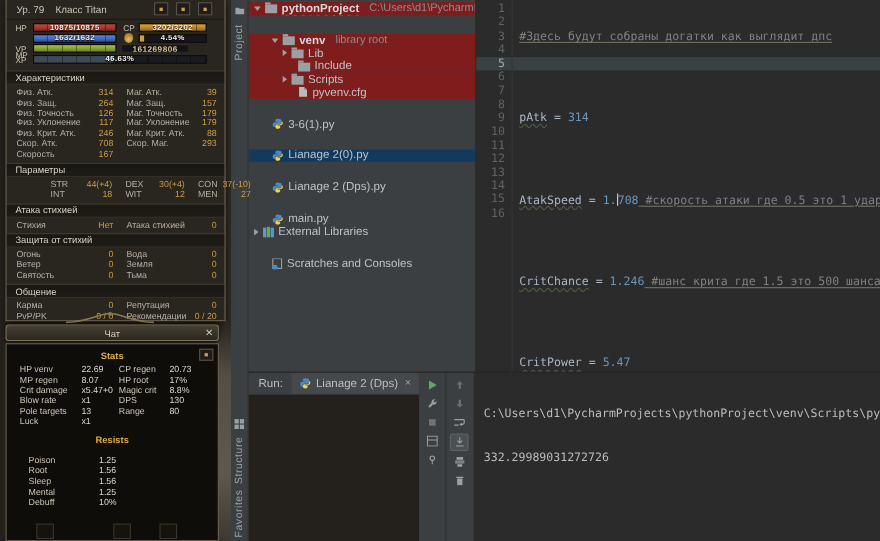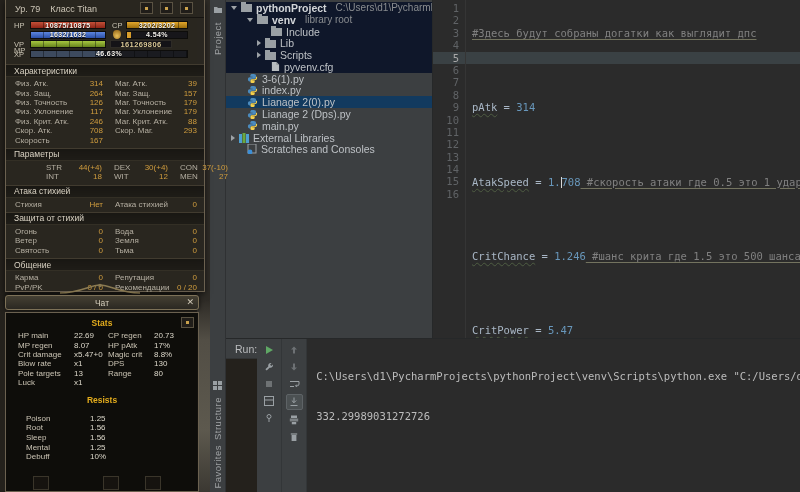--- a/index.html
+++ b/index.html
@@ -9,22 +9,22 @@
   #ide{position:absolute;left:210px;top:0;width:590px;height:492px;display:flex;}
   #stripe{width:15px;background:#3c3f41;border-right:1px solid #2f3133;display:flex;flex-direction:column;justify-content:space-between;align-items:center;padding:3px 0;overflow:hidden;}
   .vtext{writing-mode:vertical-rl;transform:rotate(180deg);font-size:9.5px;color:#9fa2a4;letter-spacing:.5px;}
   .stripe-group{display:flex;flex-direction:column;align-items:center;gap:5px;}
   #ide-right{flex:1;display:flex;flex-direction:column;min-width:0;}
   #top-split{height:338px;display:flex;min-height:0;}
 
   
   #tree{width:206px;background:#3c3f41;border-right:1px solid #262829;padding-top:2px;font-size:10.5px;color:#bdc1c5;overflow:hidden;}
   .trow{height:11.8px;display:flex;align-items:center;gap:4px;white-space:nowrap;overflow:hidden;}
-  .ind0{padding-left:5px;}.ind1{padding-left:21px;}.ind2{padding-left:31px;}.ind3{padding-left:45px;}
-  .sc-lib{background:#0f172a;}
+  .ind0{padding-left:5px;}.ind1{padding-left:21px;margin-top:17px;}.ind2{padding-left:31px;}.ind3{padding-left:45px;}
+  .sc-lib{background:#7f1d1d;}
   .sel{background:#123a5f;}
   .b{font-weight:bold;color:#d3d6d9;}
   .extra{color:#8a8d90;font-size:10px;margin-left:5px;}
   .chev{width:0;height:0;border-left:4px solid #9da2a6;border-top:3.5px solid transparent;border-bottom:3.5px solid transparent;flex:none;}
   .chev.open{border-left:3.5px solid transparent;border-right:3.5px solid transparent;border-top:4px solid #9da2a6;border-bottom:none;}
   .fold{width:11px;height:8px;background:#9aa0a4;position:relative;flex:none;margin-top:1px;}
   .fold::before{content:"";position:absolute;left:0;top:-2px;width:5px;height:2px;background:#9aa0a4;}
   .ficon{flex:none;display:flex;align-items:center;}
   .u-red{text-decoration:underline wavy #cf5b56 1px;text-underline-offset:2px;}
 
@@ -136,29 +136,29 @@
             <span class="fold"></span>
             <span class="b u-red">pythonProject</span>
             <span class="extra">C:\Users\d1\PycharmProjects\pythonProj</span>
           </div>
           <div class="trow ind1 sc-lib">
             <span class="chev open"></span>
             <span class="fold"></span>
             <span class="b">venv</span>
             <span class="extra">library root</span>
           </div>
-          <div class="trow ind3 sc-lib">
-            <span class="fold"></span>
-            <span>Include</span>
-          </div>
           <div class="trow ind2 sc-lib">
             <span class="chev"></span>
             <span class="fold"></span>
             <span>Lib</span>
           </div>
+          <div class="trow ind3 sc-lib">
+            <span class="fold"></span>
+            <span>Include</span>
+          </div>
           <div class="trow ind2 sc-lib">
             <span class="chev"></span>
             <span class="fold"></span>
             <span>Scripts</span>
           </div>
           <div class="trow ind3 sc-lib">
             <span class="ficon">
                 <svg width="9" height="11" viewBox="0 0 10 12">
                   <path d="M1 1h5l3 3v7H1z" fill="#b7bcbf"></path>
                   <path d="M6 1l3 3H6z" fill="#8a8f92"></path>
@@ -167,29 +167,20 @@
             <span>pyvenv.cfg</span>
           </div>
           <div class="trow ind1">
             <span class="ficon">
                 <svg width="11" height="11" viewBox="0 0 12 12">
                   <path d="M6 1c-1.7 0-2.4.7-2.4 1.8V4h2.5v.5H2.9C1.8 4.5 1 5.3 1 6.9c0 1.5.7 2.4 1.8 2.4h1V7.9c0-1 .9-1.7 2-1.7h2.4c.9 0 1.6-.7 1.6-1.6V2.8C9.8 1.7 8.6 1 6 1z" fill="#4b8bbe"></path>
                   <path d="M6 11c1.7 0 2.4-.7 2.4-1.8V8H5.9v-.5h3.2c1.1 0 1.9-.8 1.9-2.4 0-.4-.1-.8-.2-1.1h-1v1.1c0 1-.9 1.7-2 1.7H5.4c-.9 0-1.6.7-1.6 1.6v1.8C3.8 10.3 4.6 11 6 11z" fill="#f6d14c"></path>
                 </svg>
               </span>
             <span>3-6(1).py</span>
-          </div>
-          <div class="trow ind1">
-            <span class="ficon">
-                <svg width="11" height="11" viewBox="0 0 12 12">
-                  <path d="M6 1c-1.7 0-2.4.7-2.4 1.8V4h2.5v.5H2.9C1.8 4.5 1 5.3 1 6.9c0 1.5.7 2.4 1.8 2.4h1V7.9c0-1 .9-1.7 2-1.7h2.4c.9 0 1.6-.7 1.6-1.6V2.8C9.8 1.7 8.6 1 6 1z" fill="#4b8bbe"></path>
-                  <path d="M6 11c1.7 0 2.4-.7 2.4-1.8V8H5.9v-.5h3.2c1.1 0 1.9-.8 1.9-2.4 0-.4-.1-.8-.2-1.1h-1v1.1c0 1-.9 1.7-2 1.7H5.4c-.9 0-1.6.7-1.6 1.6v1.8C3.8 10.3 4.6 11 6 11z" fill="#f6d14c"></path>
-                </svg>
-              </span>
-            <span>index.py</span>
           </div>
           <div class="trow ind1 sel">
             <span class="ficon">
                 <svg width="11" height="11" viewBox="0 0 12 12">
                   <path d="M6 1c-1.7 0-2.4.7-2.4 1.8V4h2.5v.5H2.9C1.8 4.5 1 5.3 1 6.9c0 1.5.7 2.4 1.8 2.4h1V7.9c0-1 .9-1.7 2-1.7h2.4c.9 0 1.6-.7 1.6-1.6V2.8C9.8 1.7 8.6 1 6 1z" fill="#4b8bbe"></path>
                   <path d="M6 11c1.7 0 2.4-.7 2.4-1.8V8H5.9v-.5h3.2c1.1 0 1.9-.8 1.9-2.4 0-.4-.1-.8-.2-1.1h-1v1.1c0 1-.9 1.7-2 1.7H5.4c-.9 0-1.6.7-1.6 1.6v1.8C3.8 10.3 4.6 11 6 11z" fill="#f6d14c"></path>
                 </svg>
               </span>
             <span class="u-red">Lianage 2(0).py</span>
           </div>
@@ -267,20 +258,30 @@
             
             
             
           </div>
         </div>
       </div>
 
       <div id="run">
         <div id="run-header">
           <span>Run:</span>
+          <div id="run-tab">
+            <span class="ficon">
+                <svg width="11" height="11" viewBox="0 0 12 12">
+                  <path d="M6 1c-1.7 0-2.4.7-2.4 1.8V4h2.5v.5H2.9C1.8 4.5 1 5.3 1 6.9c0 1.5.7 2.4 1.8 2.4h1V7.9c0-1 .9-1.7 2-1.7h2.4c.9 0 1.6-.7 1.6-1.6V2.8C9.8 1.7 8.6 1 6 1z" fill="#4b8bbe"></path>
+                  <path d="M6 11c1.7 0 2.4-.7 2.4-1.8V8H5.9v-.5h3.2c1.1 0 1.9-.8 1.9-2.4 0-.4-.1-.8-.2-1.1h-1v1.1c0 1-.9 1.7-2 1.7H5.4c-.9 0-1.6.7-1.6 1.6v1.8C3.8 10.3 4.6 11 6 11z" fill="#f6d14c"></path>
+                </svg>
+              </span>
+            <span>Lianage 2 (Dps)</span>
+            <span class="x">×</span>
+          </div>
         </div>
         <div id="run-body">
           <div class="tbcol">
             <span class="ic">
                 <svg width="10" height="10" viewBox="0 0 10 10">
                   <path d="M2 1l7 4-7 4z" fill="#5fa865"></path>
                 </svg>
               </span>
             <span class="ic">
                 <svg width="10" height="10" viewBox="0 0 10 10">
@@ -519,29 +520,29 @@
   <div id="chat-win">
     <div class="chat-title">
       <span>Чат</span>
       <span class="chat-close">✕</span>
     </div>
     <div class="chat-body">
       <div class="chead">Stats</div>
       <span class="chx"></span>
 
       <div class="srow">
-          <span class="sl">HP main</span>
+          <span class="sl">HP venv</span>
           <span class="sv">22.69</span>
           <span class="sl">CP regen</span>
           <span class="sv">20.73</span>
         </div>
       <div class="srow">
           <span class="sl">MP regen</span>
           <span class="sv">8.07</span>
-          <span class="sl">HP pAtk</span>
+          <span class="sl">HP root</span>
           <span class="sv">17%</span>
         </div>
       <div class="srow">
           <span class="sl">Crit damage</span>
           <span class="sv">x5.47+0</span>
           <span class="sl">Magic crit</span>
           <span class="sv">8.8%</span>
         </div>
       <div class="srow">
           <span class="sl">Blow rate</span>

